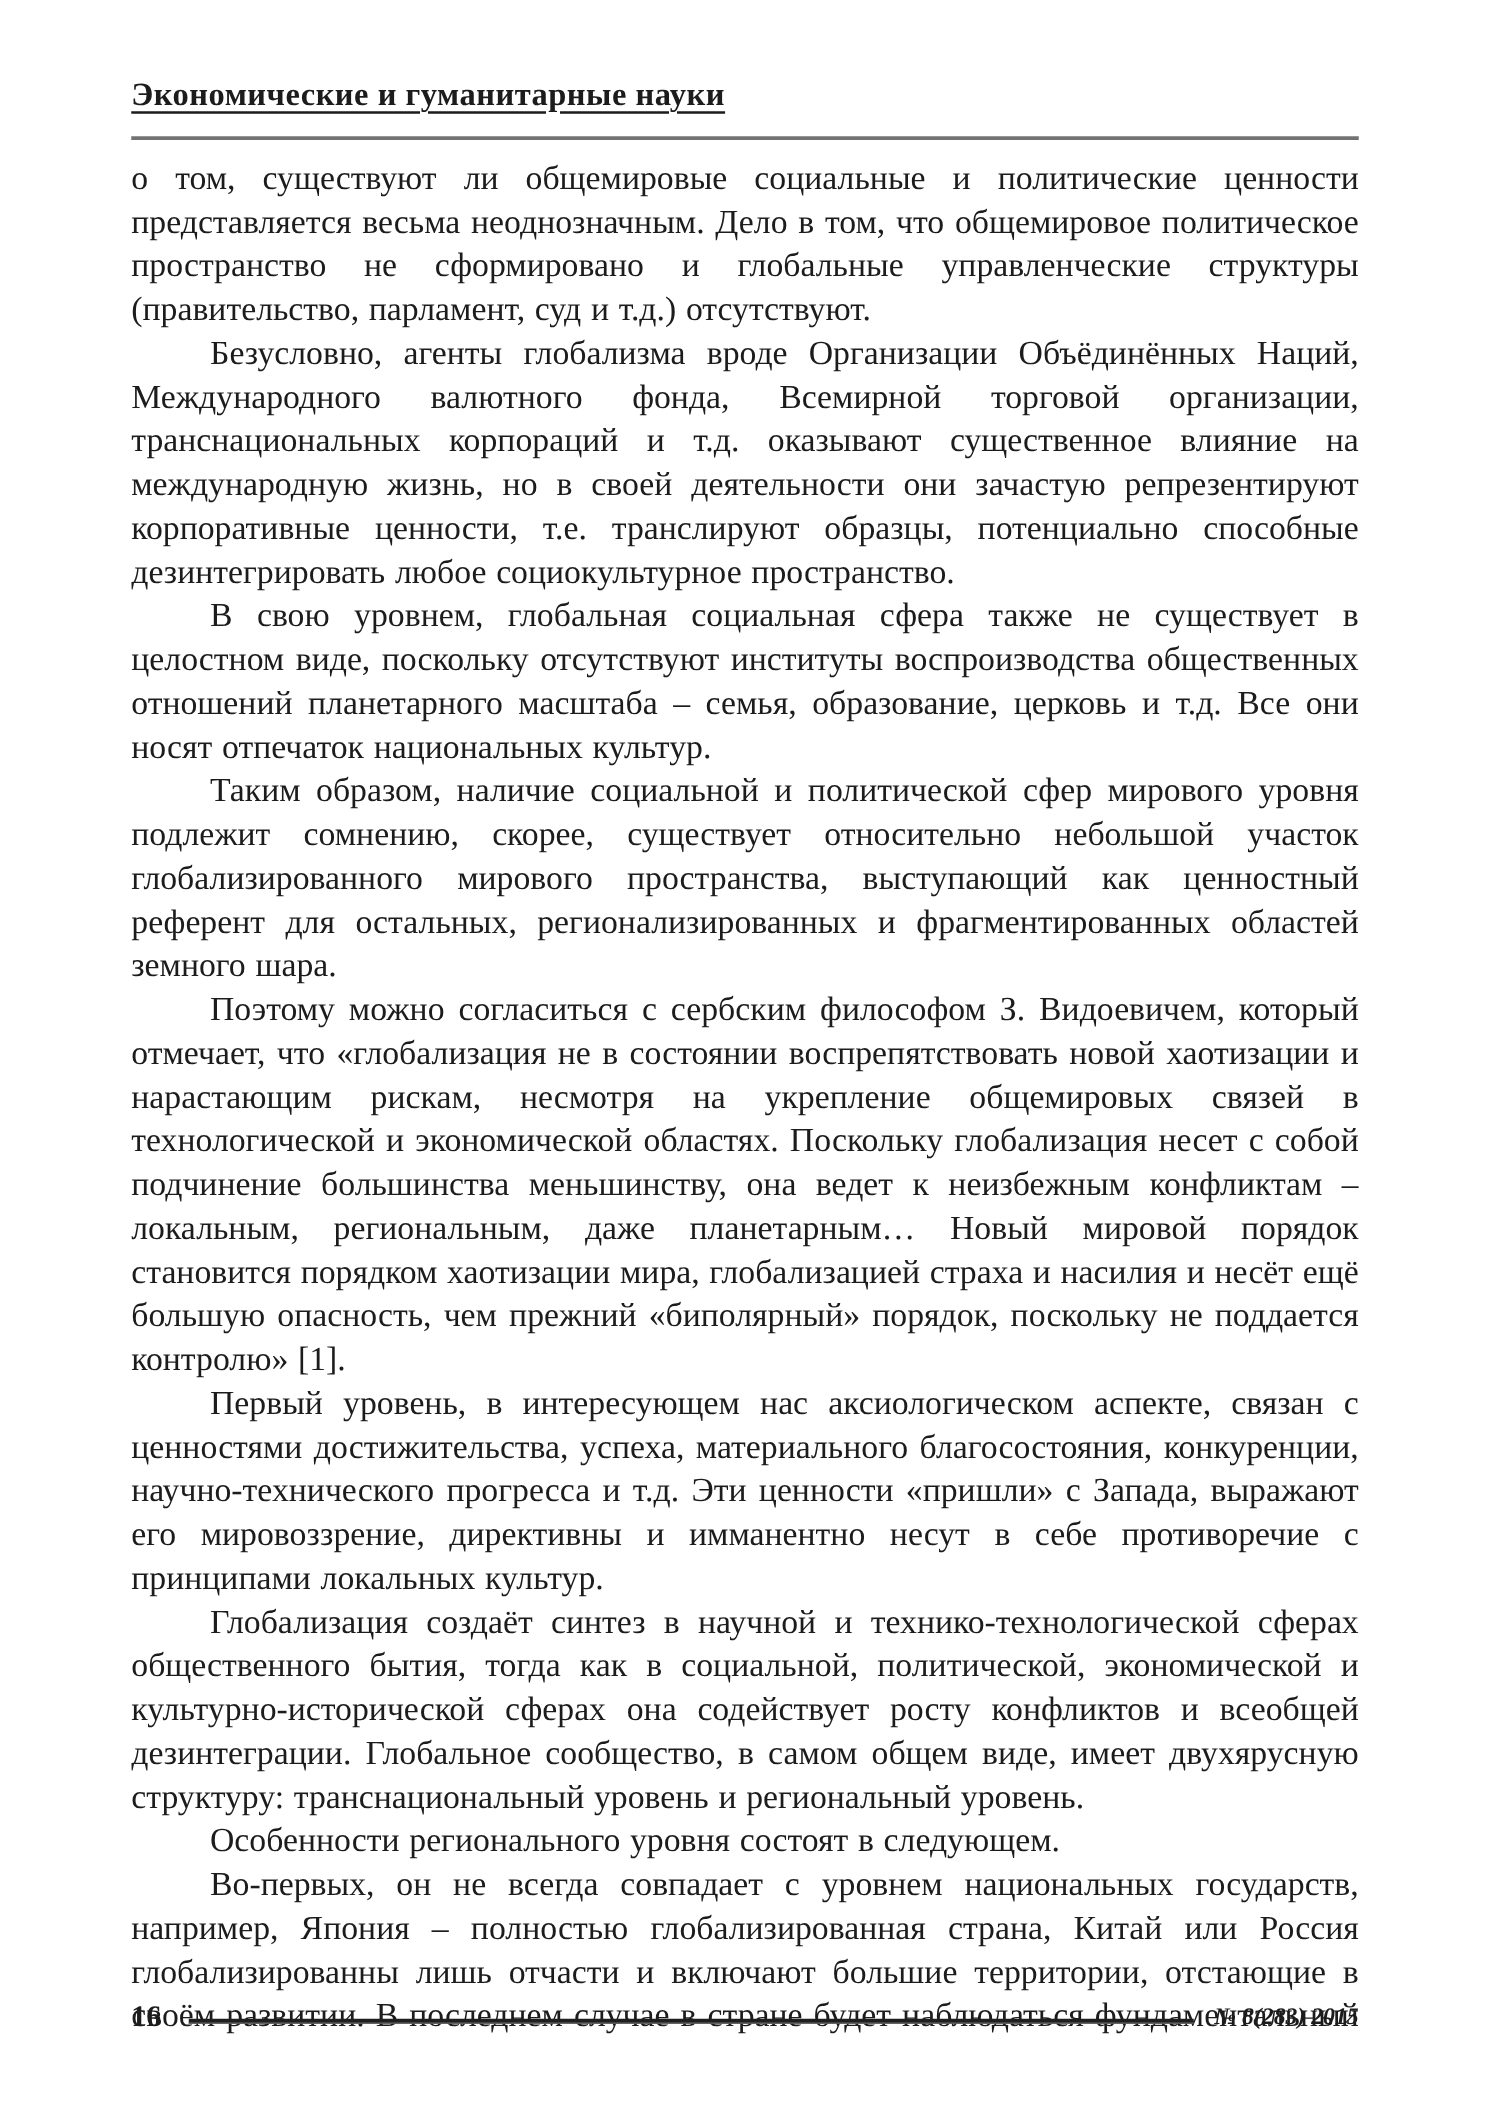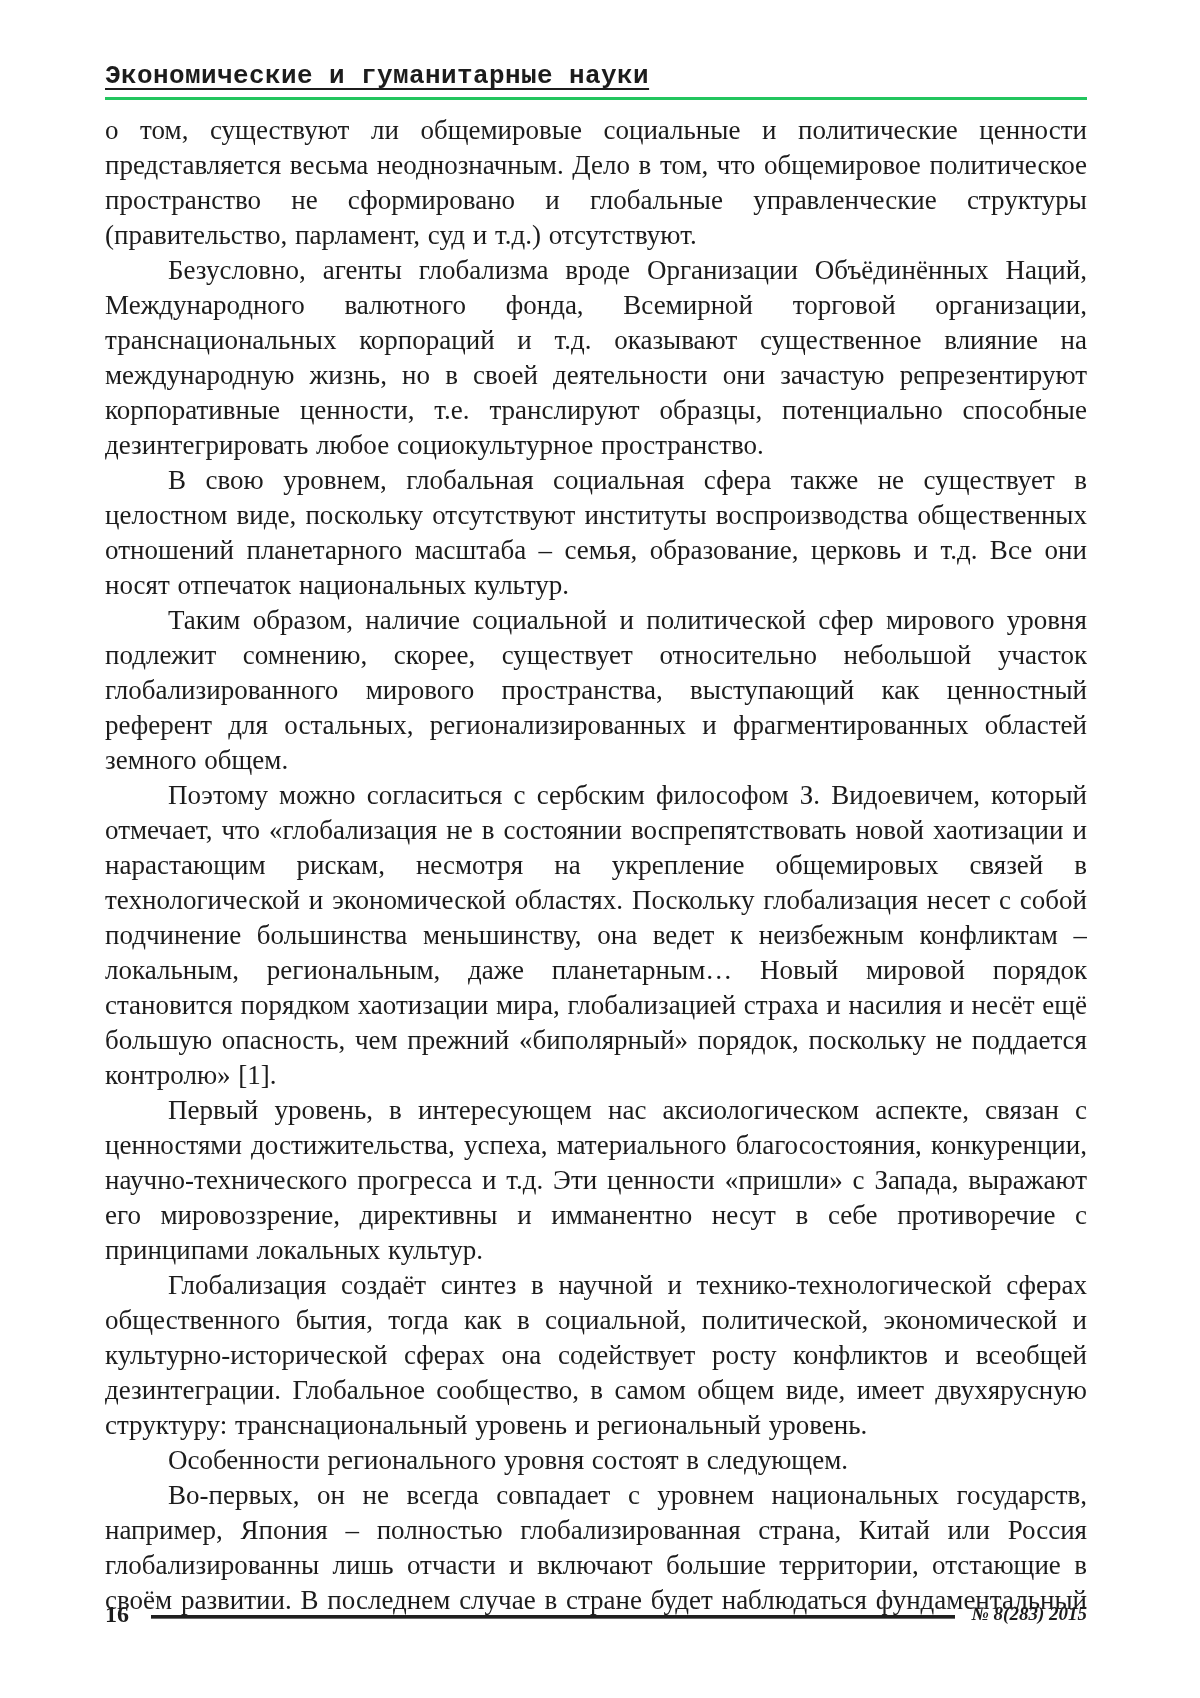--- a/index.html
+++ b/index.html
@@ -19,24 +19,23 @@
   .content {
     position: absolute;
     left: 105px;
     top: 60px;
     width: 982px;
   }
   .running-header {
     font-size: 26px;
     font-weight: bold;
     line-height: 32px;
-    padding-bottom: 5px;
-    border-bottom: 3px solid #22c55e;
+    padding-bottom: 17px;
+    border-bottom: 3px solid #737373;
     letter-spacing: 0.4px;
-    font-family: Liberation Mono, monospace;
   }
   .running-header .title-text {
     text-decoration: underline;
     text-underline-offset: 5px;
     text-decoration-thickness: 2px;
   }
   .article-body {
     margin-top: 13px;
     height: 1506px;
     overflow: hidden;
@@ -93,21 +92,21 @@
 
     <div class="running-header">
       <span class="title-text">Экономические и гуманитарные науки</span>
     </div>
 
     <div class="article-body">
 
     <p>о том, существуют ли общемировые социальные и политические ценности представляется весьма неоднозначным. Дело в том, что общемировое политическое пространство не сформировано и глобальные управленческие структуры (правительство, парламент, суд и т.д.) отсутствуют.</p>
         <p class="indent">Безусловно, агенты глобализма вроде Организации Объёдинённых Наций, Международного валютного фонда, Всемирной торговой организации, транснациональных корпораций и т.д. оказывают существенное влияние на международную жизнь, но в своей деятельности они зачастую репрезентируют корпоративные ценности, т.е. транслируют образцы, потенциально способные дезинтегрировать любое социокультурное пространство.</p>
         <p class="indent">В свою уровнем, глобальная социальная сфера также не существует в целостном виде, поскольку отсутствуют институты воспроизводства общественных отношений планетарного масштаба – семья, образование, церковь и т.д. Все они носят отпечаток национальных культур.</p>
-        <p class="indent">Таким образом, наличие социальной и политической сфер мирового уровня подлежит сомнению, скорее, существует относительно небольшой участок глобализированного мирового пространства, выступающий как ценностный референт для остальных, регионализированных и фрагментированных областей земного общем.</p>
+        <p class="indent">Таким образом, наличие социальной и политической сфер мирового уровня подлежит сомнению, скорее, существует относительно небольшой участок глобализированного мирового пространства, выступающий как ценностный референт для остальных, регионализированных и фрагментированных областей земного шара.</p>
         <p class="indent">Поэтому можно согласиться с сербским философом З. Видоевичем, который отмечает, что «глобализация не в состоянии воспрепятствовать новой хаотизации и нарастающим рискам, несмотря на укрепление общемировых связей в технологической и экономической областях. Поскольку глобализация несет с собой подчинение большинства меньшинству, она ведет к неизбежным конфликтам – локальным, региональным, даже планетарным… Новый мировой порядок становится порядком хаотизации мира, глобализацией страха и насилия и несёт ещё большую опасность, чем прежний «биполярный» порядок, поскольку не поддается контролю» [1].</p>
         <p class="indent">Первый уровень, в интересующем нас аксиологическом аспекте, связан с ценностями достижительства, успеха, материального благосостояния, конкуренции, научно-технического прогресса и т.д. Эти ценности «пришли» с Запада, выражают его мировоззрение, директивны и имманентно несут в себе противоречие с принципами локальных культур.</p>
         <p class="indent">Глобализация создаёт синтез в научной и технико-технологической сферах общественного бытия, тогда как в социальной, политической, экономической и культурно-исторической сферах она содействует росту конфликтов и всеобщей дезинтеграции. Глобальное сообщество, в самом общем виде, имеет двухярусную структуру: транснациональный уровень и региональный уровень.</p>
         <p class="indent">Особенности регионального уровня состоят в следующем.</p>
         <p class="indent justify-last">Во-первых, он не всегда совпадает с уровнем национальных государств, например, Япония – полностью глобализированная страна, Китай или Россия глобализированны лишь отчасти и включают большие территории, отстающие в своём развитии. В последнем случае в стране будет наблюдаться фундаментальный раскол между глобальными (западными) и традиционными ценностями, между обеспеченным центром и бедными регионами, между</p>
       </div>
 
   </div>
 
   <div class="page-footer">

